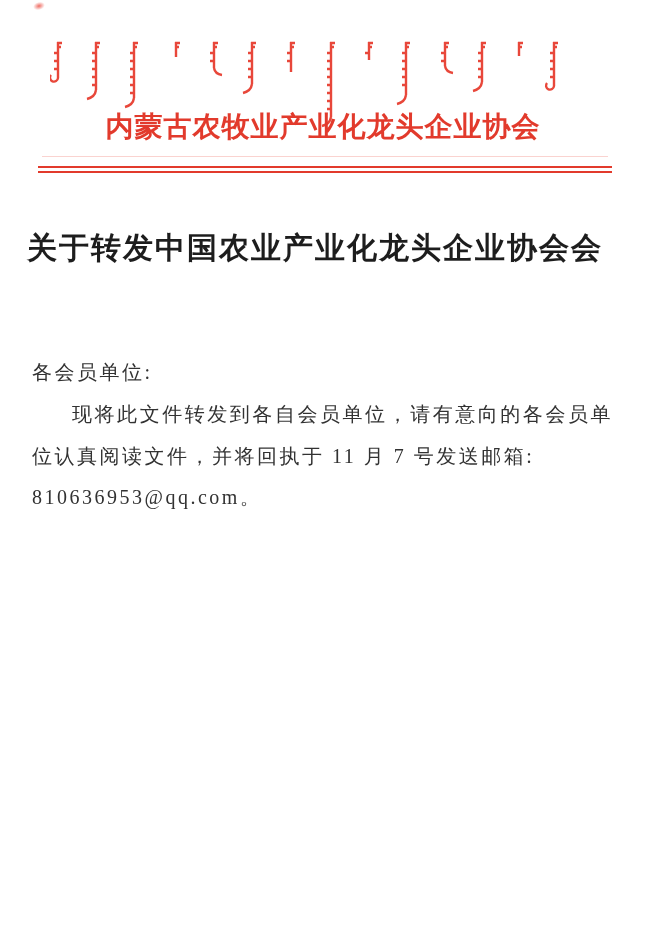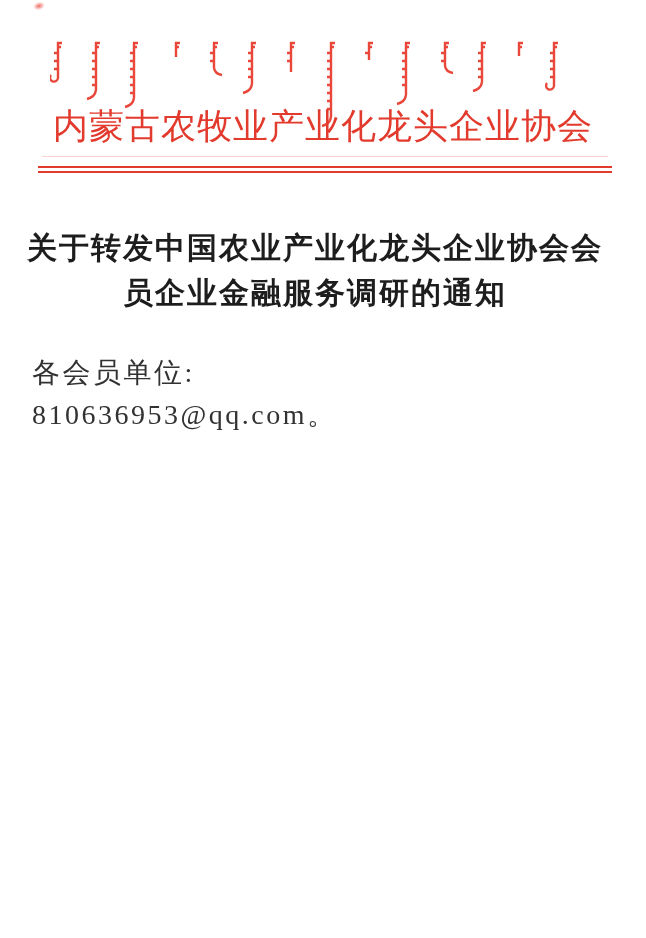--- a/index.html
+++ b/index.html
@@ -21,22 +21,22 @@
   .banner {
     position: absolute;
     left: 50px; top: 36px;
     width: 545px; height: 92px;
   }
   .banner svg { width: 100%; height: 100%; display: block; }
   .org-name {
     position: absolute;
     left: 0; right: 0; top: 98px;
     text-align: center;
-    font-size: 35px;
-    font-weight: normal;
+    font-size: 28px;
+    font-weight: bold;
     letter-spacing: 1px;
     line-height: 58px;
     white-space: nowrap;
   }
   .faint-rule {
     position: absolute;
     left: 42px; right: 38px; top: 156px;
     height: 1px;
     background: rgba(236, 96, 86, 0.28);
   }
@@ -53,21 +53,21 @@
     text-align: center;
     font-size: 30px;
     font-weight: bold;
     color: #1d1d1d;
     line-height: 45px;
     letter-spacing: 2px;
   }
   .body-text {
     position: absolute;
     left: 32px; right: 33px; top: 352px;
-    font-size: 28px;
+    font-size: 20px;
     color: #323232;
     line-height: 41.8px;
     letter-spacing: 2.5px;
     text-align: justify;
   }
   .body-text p { margin: 0; }
   .body-text p.indent { text-indent: 2em; }
   .salutation { text-align: left; }
 </style>
 </head>
@@ -96,21 +96,21 @@
       </svg>
   </div>
 
   <div class="org-name" style="color: rgb(226, 58, 44);">内蒙古农牧业产业化龙头企业协会</div>
 
   <div class="faint-rule"></div>
   <div class="double-rule" style="border-color: rgb(226, 58, 44);"></div>
 
   <div class="doc-title">
     <div>关于转发中国农业产业化龙头企业协会会</div>
-    <div>员企业金融服务调研的通知</div>
   </div>
 
   <div class="body-text">
     <p class="salutation">各会员单位:</p>
+    <p class="indent">现将此文件转发到各自会员单位，请有意向的各会员单位认真阅读文件，并将回执于 11 月 7 号发送邮箱:</p>
     <p>810636953@qq.com。</p>
   </div>
 
 </div>
 
 </body></html>

